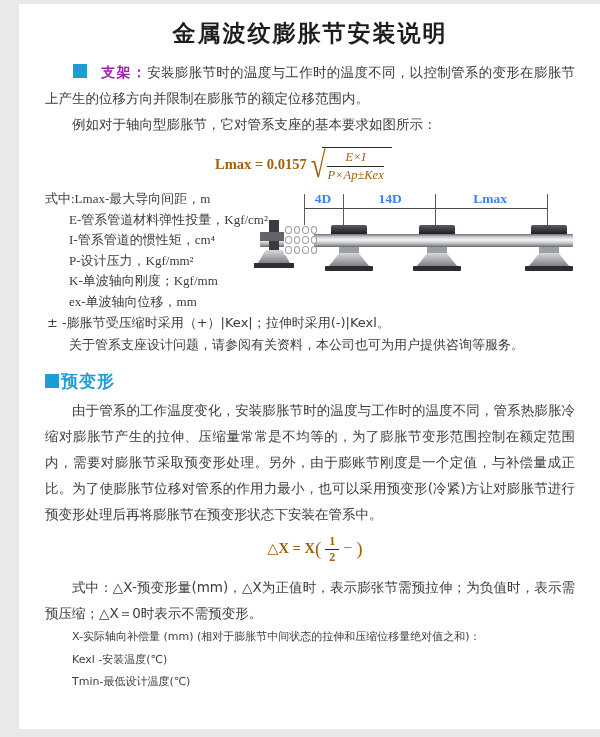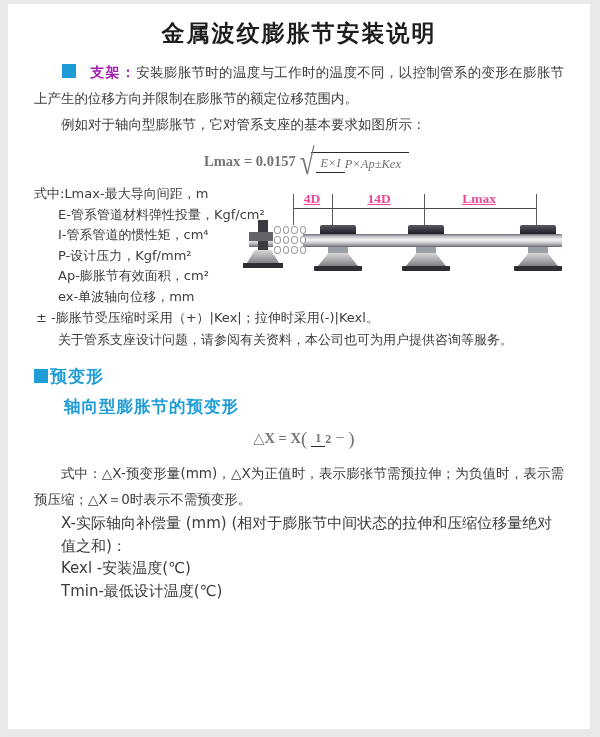--- a/index.html
+++ b/index.html
@@ -1,53 +1,53 @@
 <!DOCTYPE html>
 <html><head>
 <meta charset="utf-8">
 <style>
   html,body{margin:0;padding:0;}
   body{width:600px;height:737px;background:#e9e9e9;font-family:"DejaVu Sans","Liberation Sans",sans-serif;}
   .page{position:relative;width:600px;height:737px;background:#e9e9e9;overflow:hidden;}
-  .sheet{position:absolute;left:8px;top:4px;width:582px;height:725px;background:#ffffff;box-sizing:border-box;padding:0 26px;overflow:hidden;}
+  .sheet{position:absolute;left:19px;top:4px;width:582px;height:725px;background:#ffffff;box-sizing:border-box;padding:0 26px;overflow:hidden;}
   h1{margin:14px 0 10px;font-size:23px;letter-spacing:2px;text-align:center;color:#1d1d1d;font-weight:bold;}
   .para{margin:0;font-size:13.5px;line-height:26px;color:#3c3c3c;text-align:justify;}
   .indent{text-indent:27px;}
   .sq{display:inline-block;width:14px;height:14px;background:#1d9cd6;vertical-align:-1px;margin-right:2px;}
   .first .sq{margin-left:28px;}
   .sec-h{color:#a21caf;font-size:14px;font-weight:bold;letter-spacing:1px;margin-left:12px;}
   .h2row{margin:14px 0 4px;}
   .h2row .label{color:#1d9cd6;font-size:17px;font-weight:bold;letter-spacing:1px;}
   .sub{color:#1d9cd6;font-size:16.5px;font-weight:bold;letter-spacing:1px;margin:8px 0 10px;}
   .sub.ax{margin-left:30px;}
   
-  .formula{font-family:"Liberation Serif","DejaVu Serif",serif;color:#737373;}
+  .formula{font-family:"Liberation Serif","DejaVu Serif",serif;color:#a16207;}
   .f-lhs{font-weight:bold;font-size:14.5px;}
-  .frac{display:inline-flex;flex-direction:row;text-align:center;vertical-align:middle;font-style:italic;font-size:12.5px;line-height:15px;}
+  .frac{display:inline-flex;flex-direction:column;text-align:center;vertical-align:middle;font-style:italic;font-size:12.5px;line-height:15px;}
   .frac .num{border-bottom:1px solid #2a2a2a;padding:0 4px 1px;}
   .frac .den{padding-top:1px;}
   .frac.up{font-style:normal;font-weight:bold;font-size:12px;line-height:13px;}
   .radical{display:inline-block;font-size:27px;font-weight:bold;transform:scaleY(1.35);vertical-align:middle;margin-right:-3px;}
   .sqrt-body{display:inline-block;border-top:1.5px solid #2a2a2a;padding:2px 8px 0 5px;vertical-align:middle;}
   .lmax-formula{margin:10px 0 6px 170px;}
   .center-formula{text-align:center;margin:8px 0 10px;padding-left:10px;}
   .paren{font-size:19px;vertical-align:-2px;}
   .fw-b{font-weight:bold;font-size:14.5px;}
   
   .defs{margin-top:4px;font-size:13px;line-height:20.5px;color:#3c3c3c;}
-  .def-line{padding-left:24px;}
+  .def-line{padding-left:24px;font-family:Liberation Serif, serif;}
   .def-line.flush{padding-left:0;}
   .note-line{font-size:13px;line-height:22px;color:#3c3c3c;padding-left:2px;}
   .note-line.ind{padding-left:24px;}
-  .ax-line{font-size:15px;line-height:22.5px;color:#3c3c3c;padding-left:27px;}
+  .ax-line{font-size:11px;line-height:22.5px;color:#3c3c3c;padding-left:27px;}
   
   .diagram{position:absolute;left:234px;top:184px;width:340px;height:100px;}
   .dimline{position:absolute;left:51px;top:20px;width:243px;border-top:1px solid #4a4a4a;}
   .tick{position:absolute;top:6px;width:1px;height:42px;background:#5a5a5a;}
-  .dim-label{position:absolute;top:3px;transform:translateX(-50%);font:bold 13.5px "Liberation Serif","DejaVu Serif",serif;color:#ec4899;text-decoration:underline;}
+  .dim-label{position:absolute;top:3px;transform:translateX(-50%);font:bold 13.5px "Liberation Serif","DejaVu Serif",serif;color:#3b82f6;}
   .pipe{position:absolute;left:7px;top:46px;width:313px;height:13px;z-index:1;border-radius:1px;
     background:linear-gradient(180deg,#6e6e74 0%,#c9ccd0 22%,#f4f5f6 45%,#d6d8da 62%,#9b9ea3 85%,#62646a 100%);}
   .bellows{position:absolute;left:31px;top:37px;width:30px;height:30px;background:#fff;z-index:3;
     display:grid;grid-template-columns:repeat(4,1fr);gap:2px 2px;padding:1px;box-sizing:border-box;}
   .bellows span{width:4.5px;height:5.5px;border:1.2px solid #99a0a6;border-radius:50%;background:#fff;}
   .sup{position:absolute;top:37px;width:48px;height:50px;z-index:2;}
   .sup .cap{position:absolute;left:6px;top:0;width:36px;height:9px;background:linear-gradient(#5a5a62,#1e1e26);border-radius:2px 2px 0 0;}
   .sup .neck{position:absolute;left:14px;top:22px;width:20px;height:7px;background:#9aa0a6;}
   .sup .ped{position:absolute;left:4px;top:28px;width:40px;height:13px;background:linear-gradient(#d8d8d8,#808288);clip-path:polygon(26% 0,74% 0,100% 100%,0 100%);}
   .sup .base{position:absolute;left:0;top:41px;width:48px;height:5px;background:#2d2d33;border-radius:1px;}
@@ -76,21 +76,21 @@
             <span class="num">E×I</span>
             <span class="den">P×Ap±Kex</span>
           </span></span>
     </div>
 
     <div class="defs">
       <div class="def-line flush">式中:Lmax-最大导向间距，m</div>
       <div class="def-line">E-管系管道材料弹性投量，Kgf/cm²</div>
       <div class="def-line">I-管系管道的惯性矩，cm⁴</div>
       <div class="def-line">P-设计压力，Kgf/mm²</div>
-      <div class="def-line">Ap-膨胀节有效面积，cm²</div>
+      <div class="def-line">K-单波轴向刚度；Kgf/mm</div>
       <div class="def-line">ex-单波轴向位移，mm</div>
     </div>
     <div class="note-line">± -膨胀节受压缩时采用（+）|Kex|；拉伸时采用(-)|Kexl。</div>
     <div class="note-line ind">关于管系支座设计问题，请参阅有关资料，本公司也可为用户提供咨询等服务。</div>
 
     <div class="diagram">
       <div class="dimline"></div>
       <div class="tick" style="left:51px"></div>
       <div class="tick" style="left:90px"></div>
       <div class="tick" style="left:182px"></div>
@@ -135,22 +135,22 @@
         <div class="cap"></div>
           <div class="neck"></div>
           <div class="ped"></div>
           <div class="base"></div>
       </div>
     </div>
 
     <div class="h2row">
       <span class="sq"></span><span class="label">预变形</span>
     </div>
+    <p class="para indent">由于管系的工作温度变化，安装膨胀节时的温度与工作时的温度不同，管系热膨胀冷缩对膨胀节产生的拉伸、压缩量常常是不均等的，为了膨胀节变形范围控制在额定范围内，需要对膨胀节采取预变形处理。另外，由于膨账节刚度是一个定值，与补偿量成正比。为了使膨胀节位移对管系的作用力最小，也可以采用预变形(冷紧)方让对膨胀节进行预变形处理后再将膨胀节在预变形状态下安装在管系中。</p>
 
-    <div class="sub ax">轴向型膨胀节的预变形</div>
 
     <div class="formula center-formula">
       <span class="fw-b">△X = X</span><span class="paren">(</span>
       <span class="frac up">
           <span class="num">1</span>
           <span class="den">2</span>
         </span>
       <span>−</span>
       <span class="paren">)</span>
     </div>

